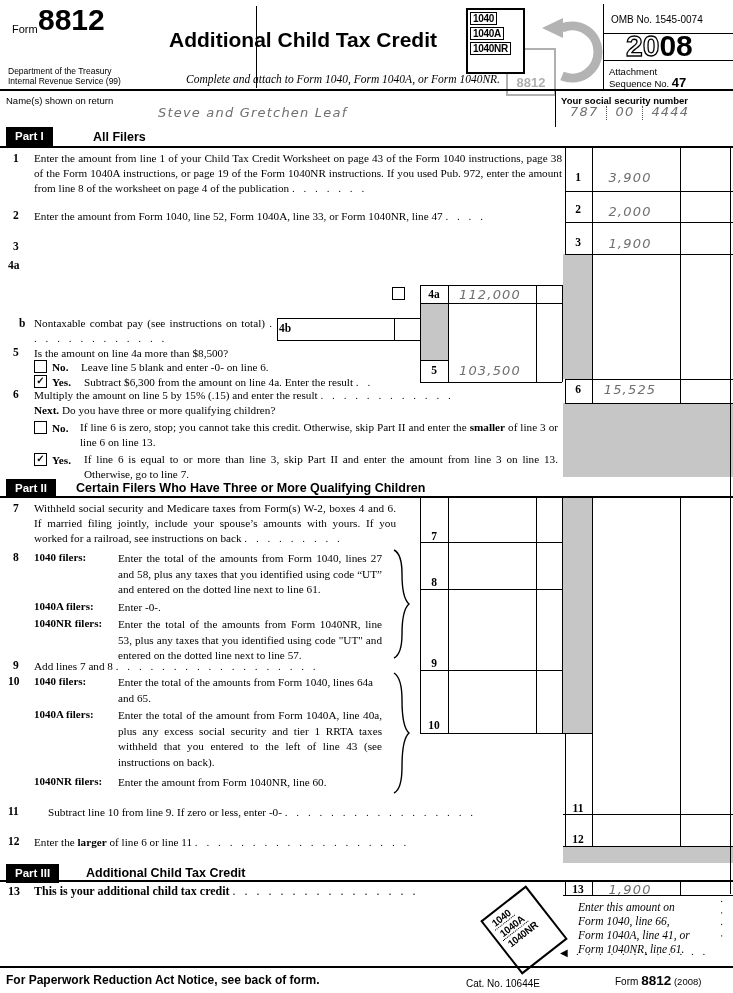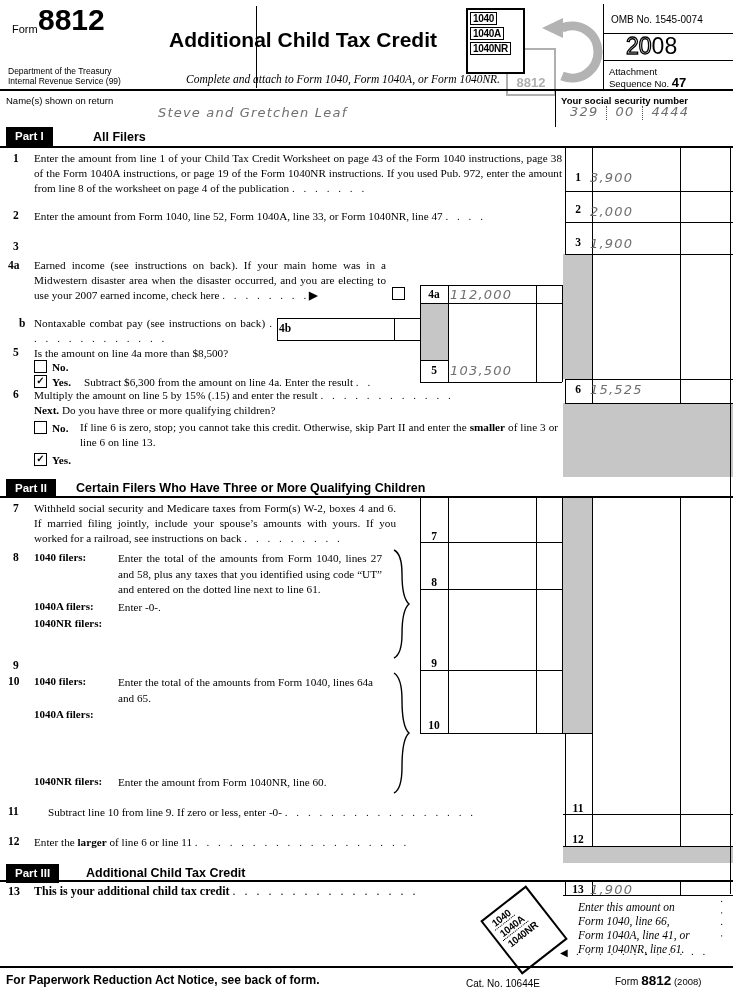--- a/index.html
+++ b/index.html
@@ -10,21 +10,21 @@
   .vline{position:absolute;background:#000;width:1px;}
   .thick{height:2px;}
   .gray{position:absolute;background:#c6c6c6;}
   .t{position:absolute;font:11.2px/15px "Liberation Serif",serif;}
   .j{text-align:justify;}
   .b{font-weight:bold;}
   .sans{font-family:"Liberation Sans",sans-serif;}
   .lnum{position:absolute;font:bold 11.5px "Liberation Serif",serif;}
   .boxnum{position:absolute;width:26px;text-align:center;font:bold 11.5px "Liberation Serif",serif;}
   .hand{font:italic 13px "DejaVu Sans",sans-serif;color:#6f6f6f;letter-spacing:1.2px;}
-  .val{position:absolute;width:80px;text-align:left;padding-right:6px;}
+  .val{position:absolute;width:80px;text-align:center;padding-right:6px;}
   .dots{word-spacing:6px;}
   .cb{position:absolute;width:11px;height:11px;border:1px solid #000;
       font:bold 10px/10px "Liberation Sans",sans-serif;text-align:center;background:#fff;}
   .ptag{position:absolute;background:#000;color:#fff;font:bold 11.5px/16px "Liberation Sans",sans-serif;
         padding:1px 9px 2px 9px;}
   .ptitle{position:absolute;font:bold 12.5px "Liberation Sans",sans-serif;}
   .flabel{position:absolute;font:bold 11px "Liberation Serif",serif;}
   .ftext{position:absolute;font:11.2px/15.5px "Liberation Serif",serif;}
   .doc{position:absolute;background:#fff;border:2.5px solid #000;}
   .doclbl{display:table;border:1.8px solid #000;font:bold 10px/11px "Liberation Sans",sans-serif;
@@ -56,35 +56,35 @@
   <div class="doc" style="left:466px;top:8px;width:55px;height:62px">
     <div class="doclbl">1040</div>
     <div class="doclbl">1040A</div>
     <div class="doclbl">1040NR</div>
   </div>
 
   <div class="vline" style="left:603px;top:4px;height:85px"></div>
   <div class="hline" style="left:603px;top:33px;width:130px"></div>
   <div class="hline" style="left:603px;top:60px;width:130px"></div>
   <div class="t sans" style="left:611px;top:12px;font-size:10px">OMB No. 1545-0074</div>
-  <div class="abs sans" style="left:626px;top:34px;font-weight:normal;font-size:23px;line-height:24px">
+  <div class="abs sans" style="left:626px;top:34px;font-weight:bold;font-size:30px;line-height:24px">
     <span class="yr-outline">20</span><span>08</span>
   </div>
   <div class="t sans" style="left:609px;top:64px;font-size:9.5px">Attachment</div>
   <div class="abs sans" style="left:609px;top:75px;font-size:9.5px">
     <span>Sequence No.</span>
     <span style="font-weight:bold;font-size:13px">47</span>
   </div>
 
   <div class="hline thick" style="left:0;top:89px;width:733px"></div>
   <div class="t sans" style="left:6px;top:93px;font-size:9.5px">Name(s) shown on return</div>
   <div class="abs hand" style="left:158px;top:105px">Steve and Gretchen Leaf</div>
   <div class="vline" style="left:555px;top:89px;height:38px"></div>
   <div class="t sans b" style="left:561px;top:93px;font-size:9.5px">Your social security number</div>
-  <div class="abs hand" style="left:570px;top:104px"><span>329</span><span class="ssnsep"></span><span>00</span><span class="ssnsep"></span><span>4444</span></div>
+  <div class="abs hand" style="left:570px;top:104px"><span>787</span><span class="ssnsep"></span><span>00</span><span class="ssnsep"></span><span>4444</span></div>
 
   <div class="ptag" style="left:6px;top:127px">Part I</div>
   <div class="ptitle" style="left:93px;top:130px">All Filers</div>
   <div class="hline thick" style="left:0;top:146px;width:733px"></div>
 
   <div class="gray" style="left:563px;top:254px;width:29px;height:125px"></div>
   <div class="gray" style="left:420px;top:303px;width:28px;height:57px"></div>
   <div class="gray" style="left:563px;top:403px;width:170px;height:74px"></div>
   <div class="gray" style="left:563px;top:498px;width:29px;height:235px"></div>
   <div class="gray" style="left:563px;top:846px;width:170px;height:17px"></div>
@@ -142,80 +142,84 @@
   <div class="lnum" style="left:13px;top:209px">2</div>
   <div class="t" style="left:34px;top:209px;width:540px"><span>Enter the amount from Form 1040, line 52, Form 1040A, line 33, or Form 1040NR, line 47</span> <span class="dots">. . . .</span></div>
   <div class="boxnum" style="left:565px;top:203px">2</div>
   <div class="val hand" style="left:590px;top:204px">2,000</div>
 
   <div class="lnum" style="left:13px;top:240px">3</div>
   <div class="boxnum" style="left:565px;top:236px">3</div>
   <div class="val hand" style="left:590px;top:236px">1,900</div>
 
   <div class="lnum" style="left:8px;top:259px">4a</div>
-  <div class="t j" style="left:34px;top:258px;width:352px"><span>Earned income (see instructions on back). If your main home was in a Midwestern disaster area when the disaster occurred, and you are electing to use your 2007 earned income, check here</span> <span class="dots">. . . . . . . .</span> <span class="b">▶</span></div>
   <div class="cb" style="left:392px;top:287px"></div>
   <div class="boxnum" style="left:420px;top:288px;width:28px">4a</div>
   <div class="val hand" style="left:450px;top:287px">112,000</div>
 
   <div class="lnum" style="left:19px;top:317px">b</div>
-  <div class="t j" style="left:34px;top:316px;width:238px"><span>Nontaxable combat pay (see instructions on back)</span> <span class="dots">. . . . . . . . . . . . .</span></div>
+  <div class="t j" style="left:34px;top:316px;width:238px"><span>Nontaxable combat pay (see instructions on total)</span> <span class="dots">. . . . . . . . . . . . .</span></div>
   <div class="boxnum" style="left:279px;top:322px;width:28px;text-align:left">4b</div>
   <div class="val hand" style="left:300px;top:321px"></div>
 
   <div class="lnum" style="left:13px;top:346px">5</div>
   <div class="t" style="left:34px;top:346px;width:330px">Is the amount on line 4a more than $8,500?</div>
   <div class="cb" style="left:34px;top:360px"></div>
   <div class="t b" style="left:52px;top:360px">No.</div>
+  <div class="t" style="left:81px;top:360px;width:300px">Leave line 5 blank and enter -0- on line 6.</div>
   <div class="cb" style="left:34px;top:375px"><span>✓</span></div>
   <div class="t b" style="left:52px;top:375px">Yes.</div>
   <div class="t" style="left:84px;top:375px;width:340px"><span>Subtract $6,300 from the amount on line 4a. Enter the result</span> <span class="dots">. .</span></div>
   <div class="boxnum" style="left:420px;top:364px;width:28px">5</div>
   <div class="val hand" style="left:450px;top:363px">103,500</div>
 
   <div class="lnum" style="left:13px;top:388px">6</div>
   <div class="t" style="left:34px;top:388px;width:540px"><span>Multiply the amount on line 5 by 15% (.15) and enter the result</span> <span class="dots">. . . . . . . . . . . .</span></div>
   <div class="boxnum" style="left:565px;top:383px">6</div>
   <div class="val hand" style="left:590px;top:382px">15,525</div>
   <div class="t" style="left:34px;top:403px;width:500px"><span class="b">Next.</span><span> Do you have three or more qualifying children?</span></div>
   <div class="cb" style="left:34px;top:421px"></div>
   <div class="t b" style="left:52px;top:421px">No.</div>
   <div class="t j" style="left:80px;top:420px;width:478px"><span>If line 6 is zero, stop; you cannot take this credit. Otherwise, skip Part II and enter the </span><span class="b">smaller</span><span> of line 3 or line 6 on line 13.</span></div>
   <div class="cb" style="left:34px;top:453px"><span>✓</span></div>
   <div class="t b" style="left:52px;top:453px">Yes.</div>
+  <div class="t j" style="left:84px;top:452px;width:474px">If line 6 is equal to or more than line 3, skip Part II and enter the amount from line 3 on line 13. Otherwise, go to line 7.</div>
 
   <div class="ptag" style="left:6px;top:479px">Part II</div>
   <div class="ptitle" style="left:76px;top:481px">Certain Filers Who Have Three or More Qualifying Children</div>
   <div class="hline thick" style="left:0;top:496px;width:733px"></div>
 
   <div class="lnum" style="left:13px;top:502px">7</div>
   <div class="t j" style="left:34px;top:501px;width:362px"><span>Withheld social security and Medicare taxes from Form(s) W-2, boxes 4 and 6. If married filing jointly, include your spouse’s amounts with yours. If you worked for a railroad, see instructions on back</span> <span class="dots">. . . . . . . . .</span></div>
   <div class="boxnum" style="left:420px;top:530px;width:28px">7</div>
   <div class="val hand" style="left:450px;top:528px"></div>
 
   <div class="lnum" style="left:13px;top:551px">8</div>
   <div class="flabel" style="left:34px;top:551px">1040 filers:</div>
   <div class="ftext j" style="left:118px;top:551px;width:264px">Enter the total of the amounts from Form 1040, lines 27 and 58, plus any taxes that you identified using code “UT” and entered on the dotted line next to line 61.</div>
   <div class="flabel" style="left:34px;top:600px">1040A filers:</div>
   <div class="ftext" style="left:118px;top:600px;width:264px">Enter -0-.</div>
   <div class="flabel" style="left:34px;top:617px">1040NR filers:</div>
+  <div class="ftext j" style="left:118px;top:617px;width:264px">Enter the total of the amounts from Form 1040NR, line 53, plus any taxes that you identified using code "UT" and entered on the dotted line next to line 57.</div>
   <svg class="abs" style="left:392px;top:549px" width="20" height="110" viewBox="0 0 20 110">
     <path d="M2,1 Q10,5 10,25 Q10,49 17,55 Q10,61 10,85 Q10,105 2,109" stroke="#000" stroke-width="1.4" fill="none"></path>
   </svg>
   <div class="boxnum" style="left:420px;top:576px;width:28px">8</div>
   <div class="val hand" style="left:450px;top:574px"></div>
 
   <div class="lnum" style="left:13px;top:659px">9</div>
+  <div class="t" style="left:34px;top:659px;width:380px"><span>Add lines 7 and 8</span> <span class="dots">. . . . . . . . . . . . . . . . . .</span></div>
   <div class="boxnum" style="left:420px;top:657px;width:28px">9</div>
   <div class="val hand" style="left:450px;top:656px"></div>
 
   <div class="lnum" style="left:8px;top:675px">10</div>
   <div class="flabel" style="left:34px;top:675px">1040 filers:</div>
   <div class="ftext" style="left:118px;top:675px;width:264px">Enter the total of the amounts from Form 1040, lines 64a and 65.</div>
   <div class="flabel" style="left:34px;top:708px">1040A filers:</div>
+  <div class="ftext j" style="left:118px;top:708px;width:264px">Enter the total of the amount from Form 1040A, line 40a, plus any excess social security and tier 1 RRTA taxes withheld that you entered to the left of line 43 (see instructions on back).</div>
   <div class="flabel" style="left:34px;top:775px">1040NR filers:</div>
   <div class="ftext" style="left:118px;top:775px;width:264px">Enter the amount from Form 1040NR, line 60.</div>
   <svg class="abs" style="left:392px;top:672px" width="20" height="122" viewBox="0 0 20 122">
     <path d="M2,1 Q10,6 10,28 Q10,55 17,61 Q10,67 10,95 Q10,117 2,121" stroke="#000" stroke-width="1.4" fill="none"></path>
   </svg>
   <div class="boxnum" style="left:420px;top:719px;width:28px">10</div>
   <div class="val hand" style="left:450px;top:717px"></div>
 
   <div class="lnum" style="left:8px;top:805px">11</div>
   <div class="t" style="left:48px;top:805px;width:540px"><span>Subtract line 10 from line 9. If zero or less, enter -0-</span> <span class="dots">. . . . . . . . . . . . . . . . .</span></div>

